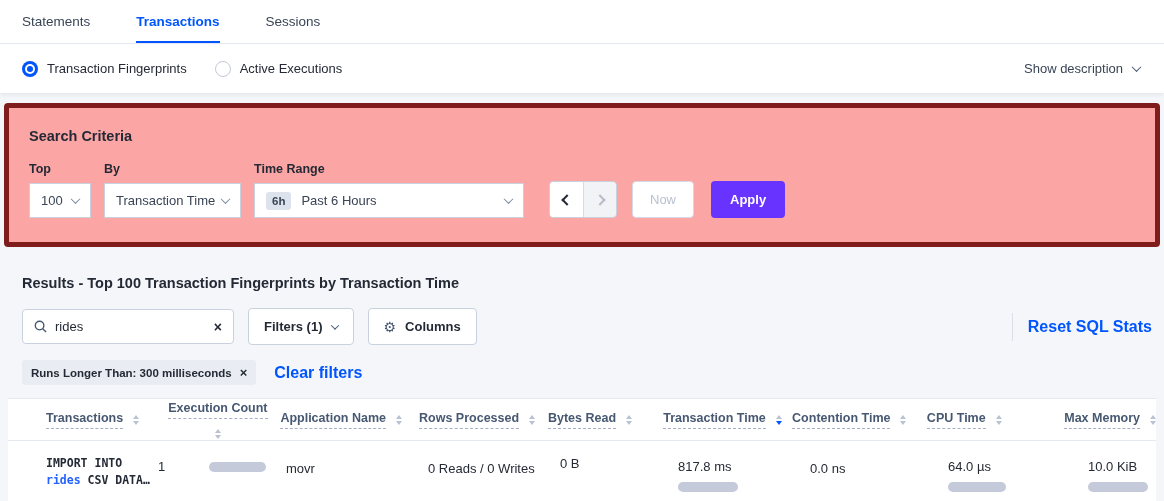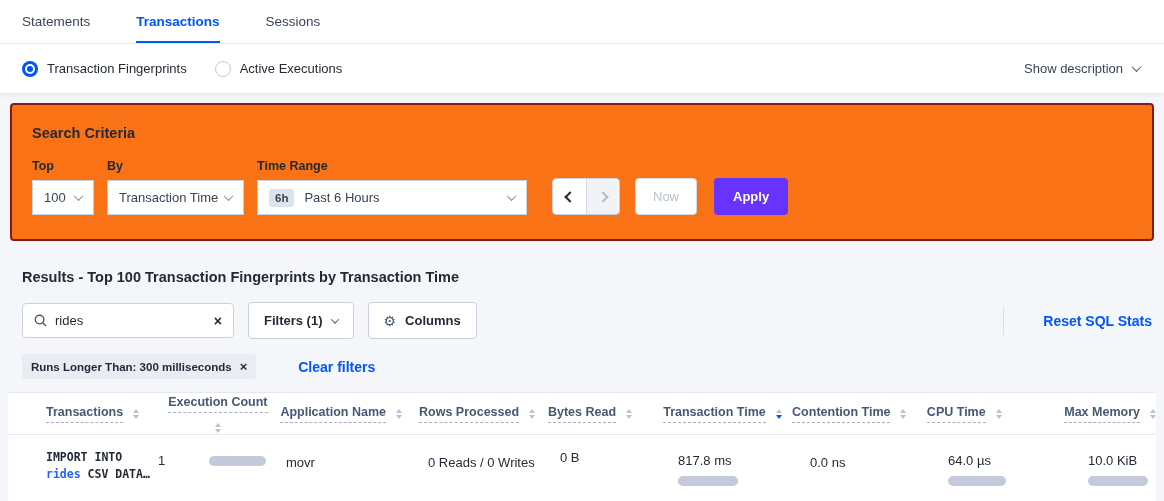--- a/index.html
+++ b/index.html
@@ -64,23 +64,23 @@
   .chev {
     width:7px; height:7px;
     border-right:1.8px solid #475872;
     border-bottom:1.8px solid #475872;
     transform:rotate(45deg) translate(-1px,-1px);
     display:inline-block;
   }
   .chev.gray { border-color:#7b8ba5; }
   
   .card {
-    margin:10px 10px 0;
-    background:#f97316;
-    border:2px solid #7f1d1d;
+    margin:10px 4px 0;
+    background:#fca5a5;
+    border:5px solid #7f1d1d;
     border-radius:4px;
     padding:20px 20px 24px;
   }
   .card-title { font-size:14.5px; font-weight:700; color:#242a35; margin-bottom:18px; }
   .controls { display:flex; align-items:flex-end; }
   .field { margin-right:13px; }
   .field-label { font-size:12.5px; font-weight:700; color:#242a35; margin-bottom:7px; }
   .selectbox {
     height:35px; border:1px solid #c9d1de; border-radius:0; background:#fff;
     display:flex; align-items:center; justify-content:space-between;
@@ -135,21 +135,21 @@
   .btn-white {
     height:37px; margin-left:14px; padding:0 15px;
     border:1px solid #c9d1de; border-radius:4px; background:#fff;
     display:flex; align-items:center; gap:9px;
     font-size:13px; font-weight:700; color:#242a35; cursor:pointer;
   }
   .gear { font-family:"DejaVu Sans",sans-serif; font-size:14px; font-weight:400; color:#475872; }
   .stats-area { margin-left:auto; display:flex; align-items:center; font-size:13px; color:#394455; }
   .stats-area b { color:#242a35; }
   .vdivider { width:1px; height:28px; background:#d9dfea; margin:0 15px; }
-  .link { color:#0055ff; font-weight:700; font-size:14px; cursor:pointer; text-decoration:none; white-space:nowrap;margin-left:24px; }
+  .link { color:#0055ff; font-weight:700; font-size:16px; cursor:pointer; text-decoration:none; white-space:nowrap; }
   
   .filters-row { margin:15px 0 0 22px; display:flex; align-items:center; gap:18px; }
   .pill {
     background:#e9edf3; border-radius:3px; padding:6px 9px;
     font-size:11.5px; font-weight:600; color:#242a35;
     display:flex; align-items:center; gap:8px;
   }
   .pill .clear-x { font-size:13px; }
   
   .table-card {

